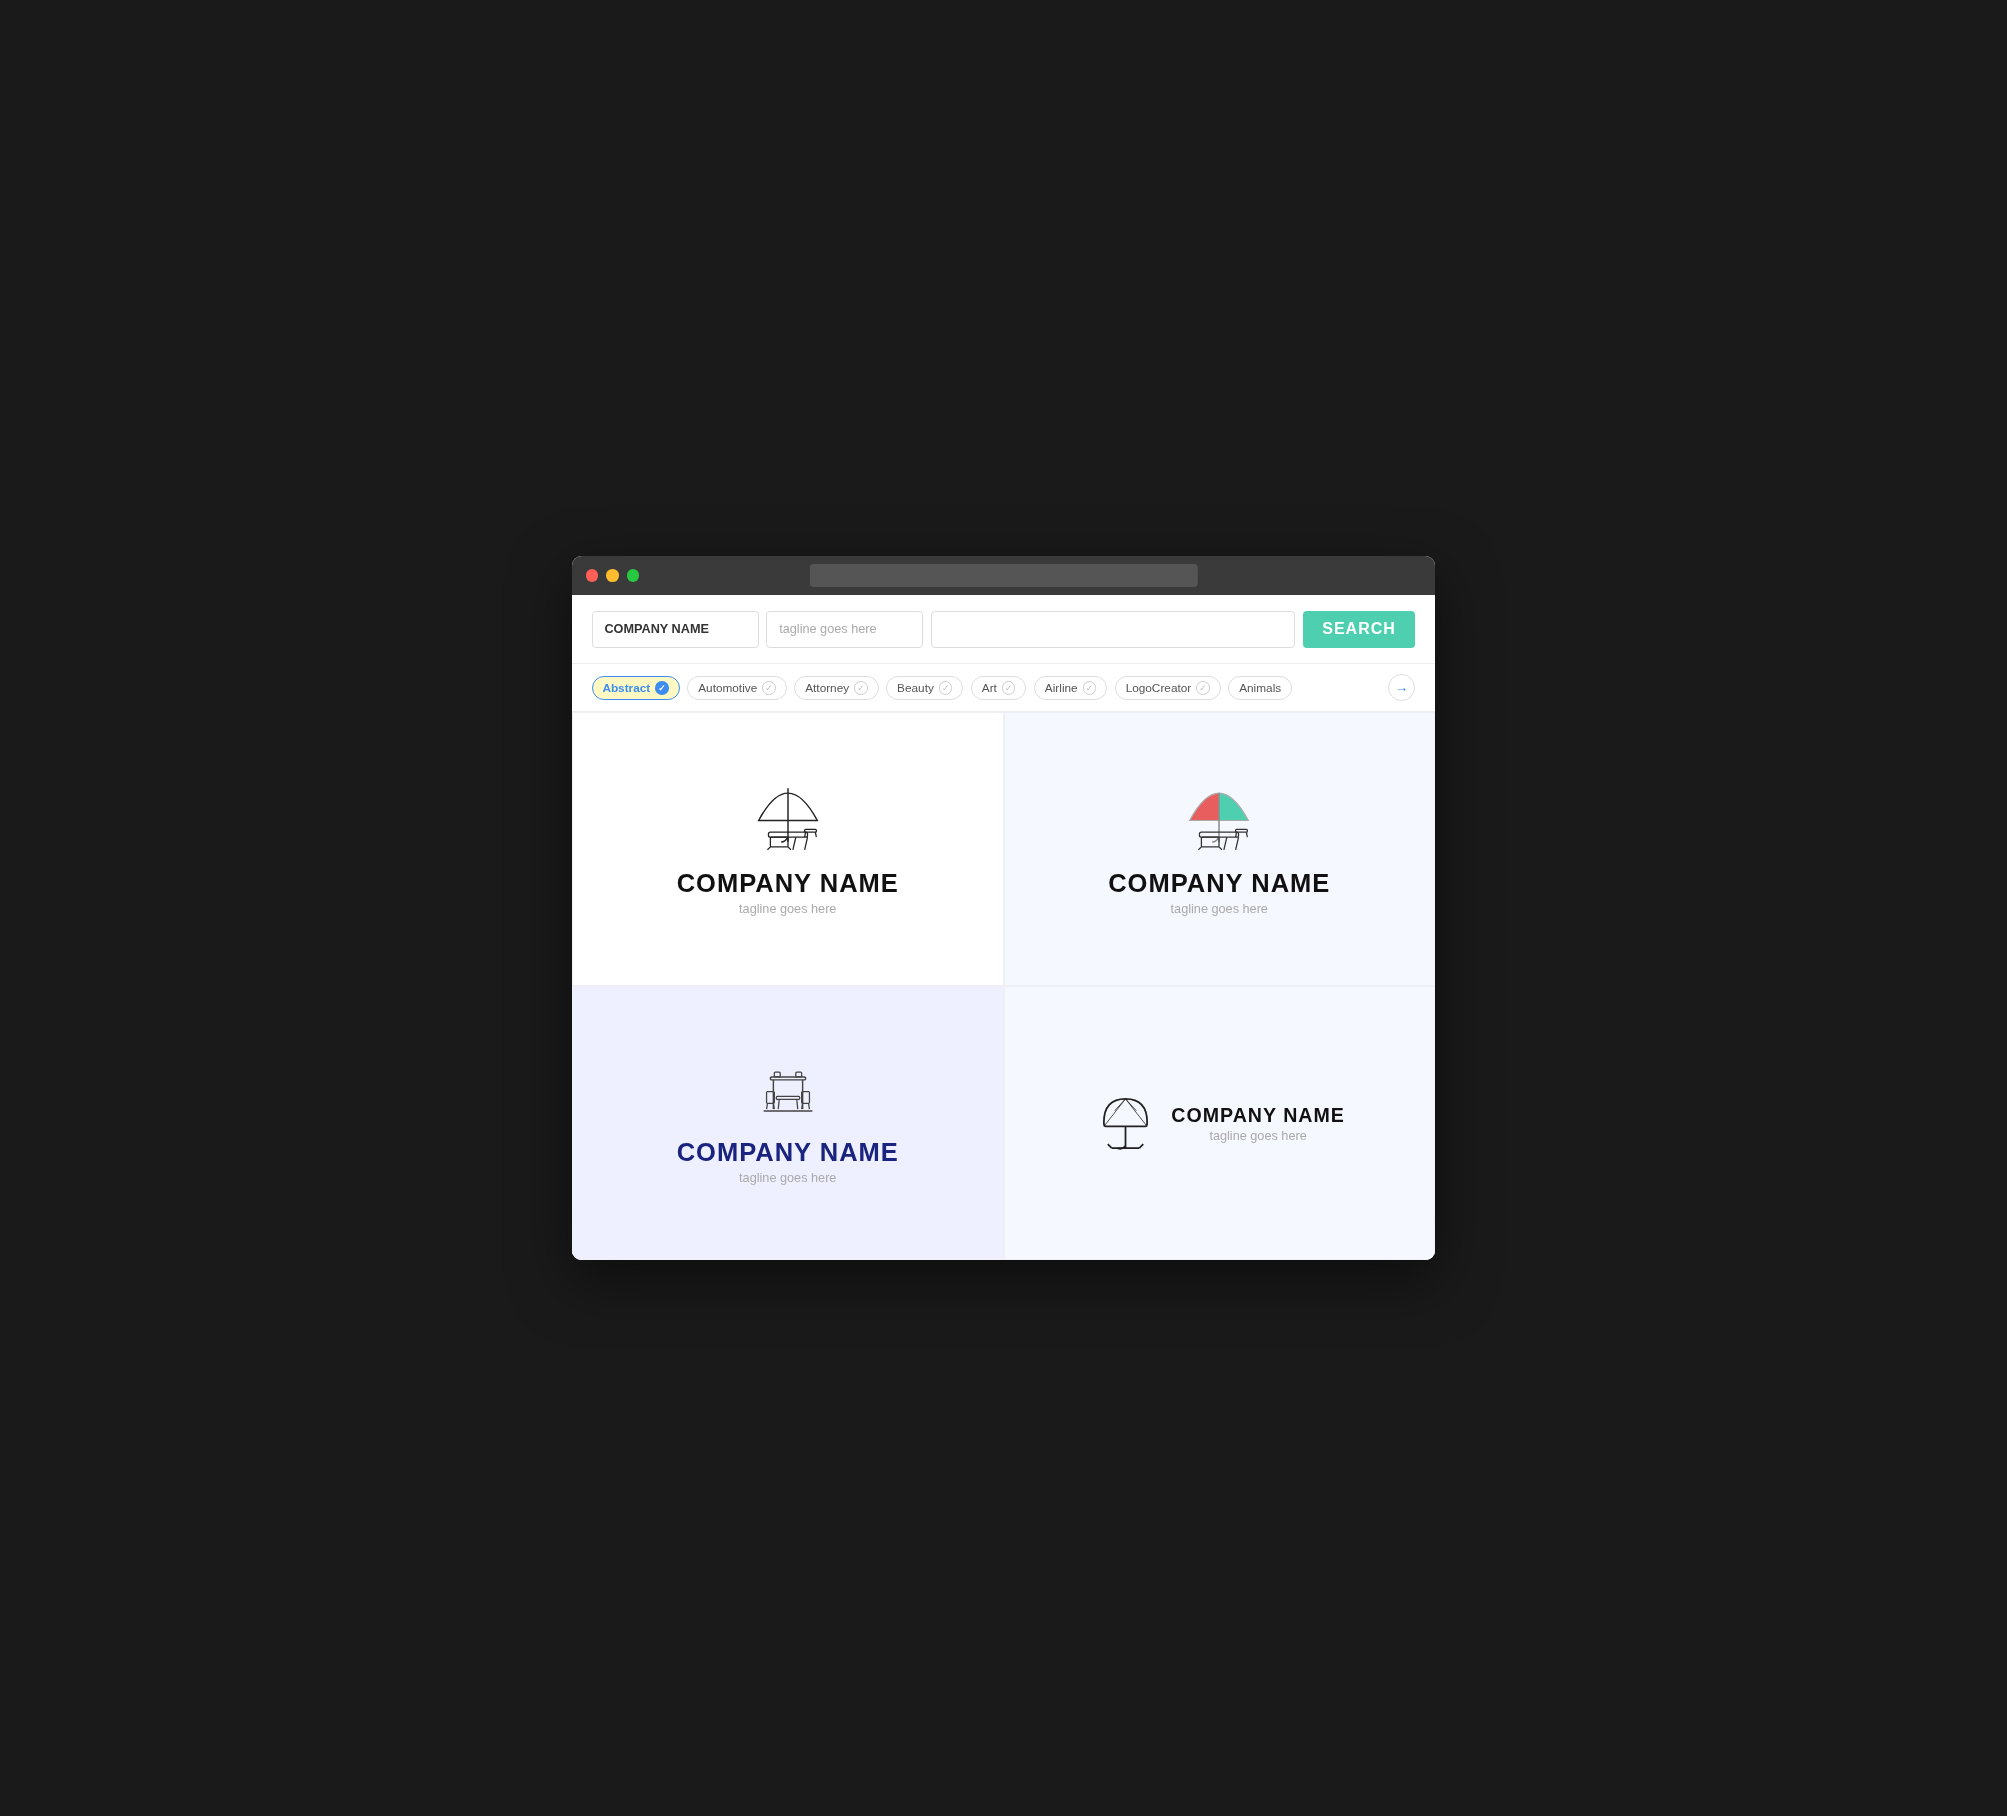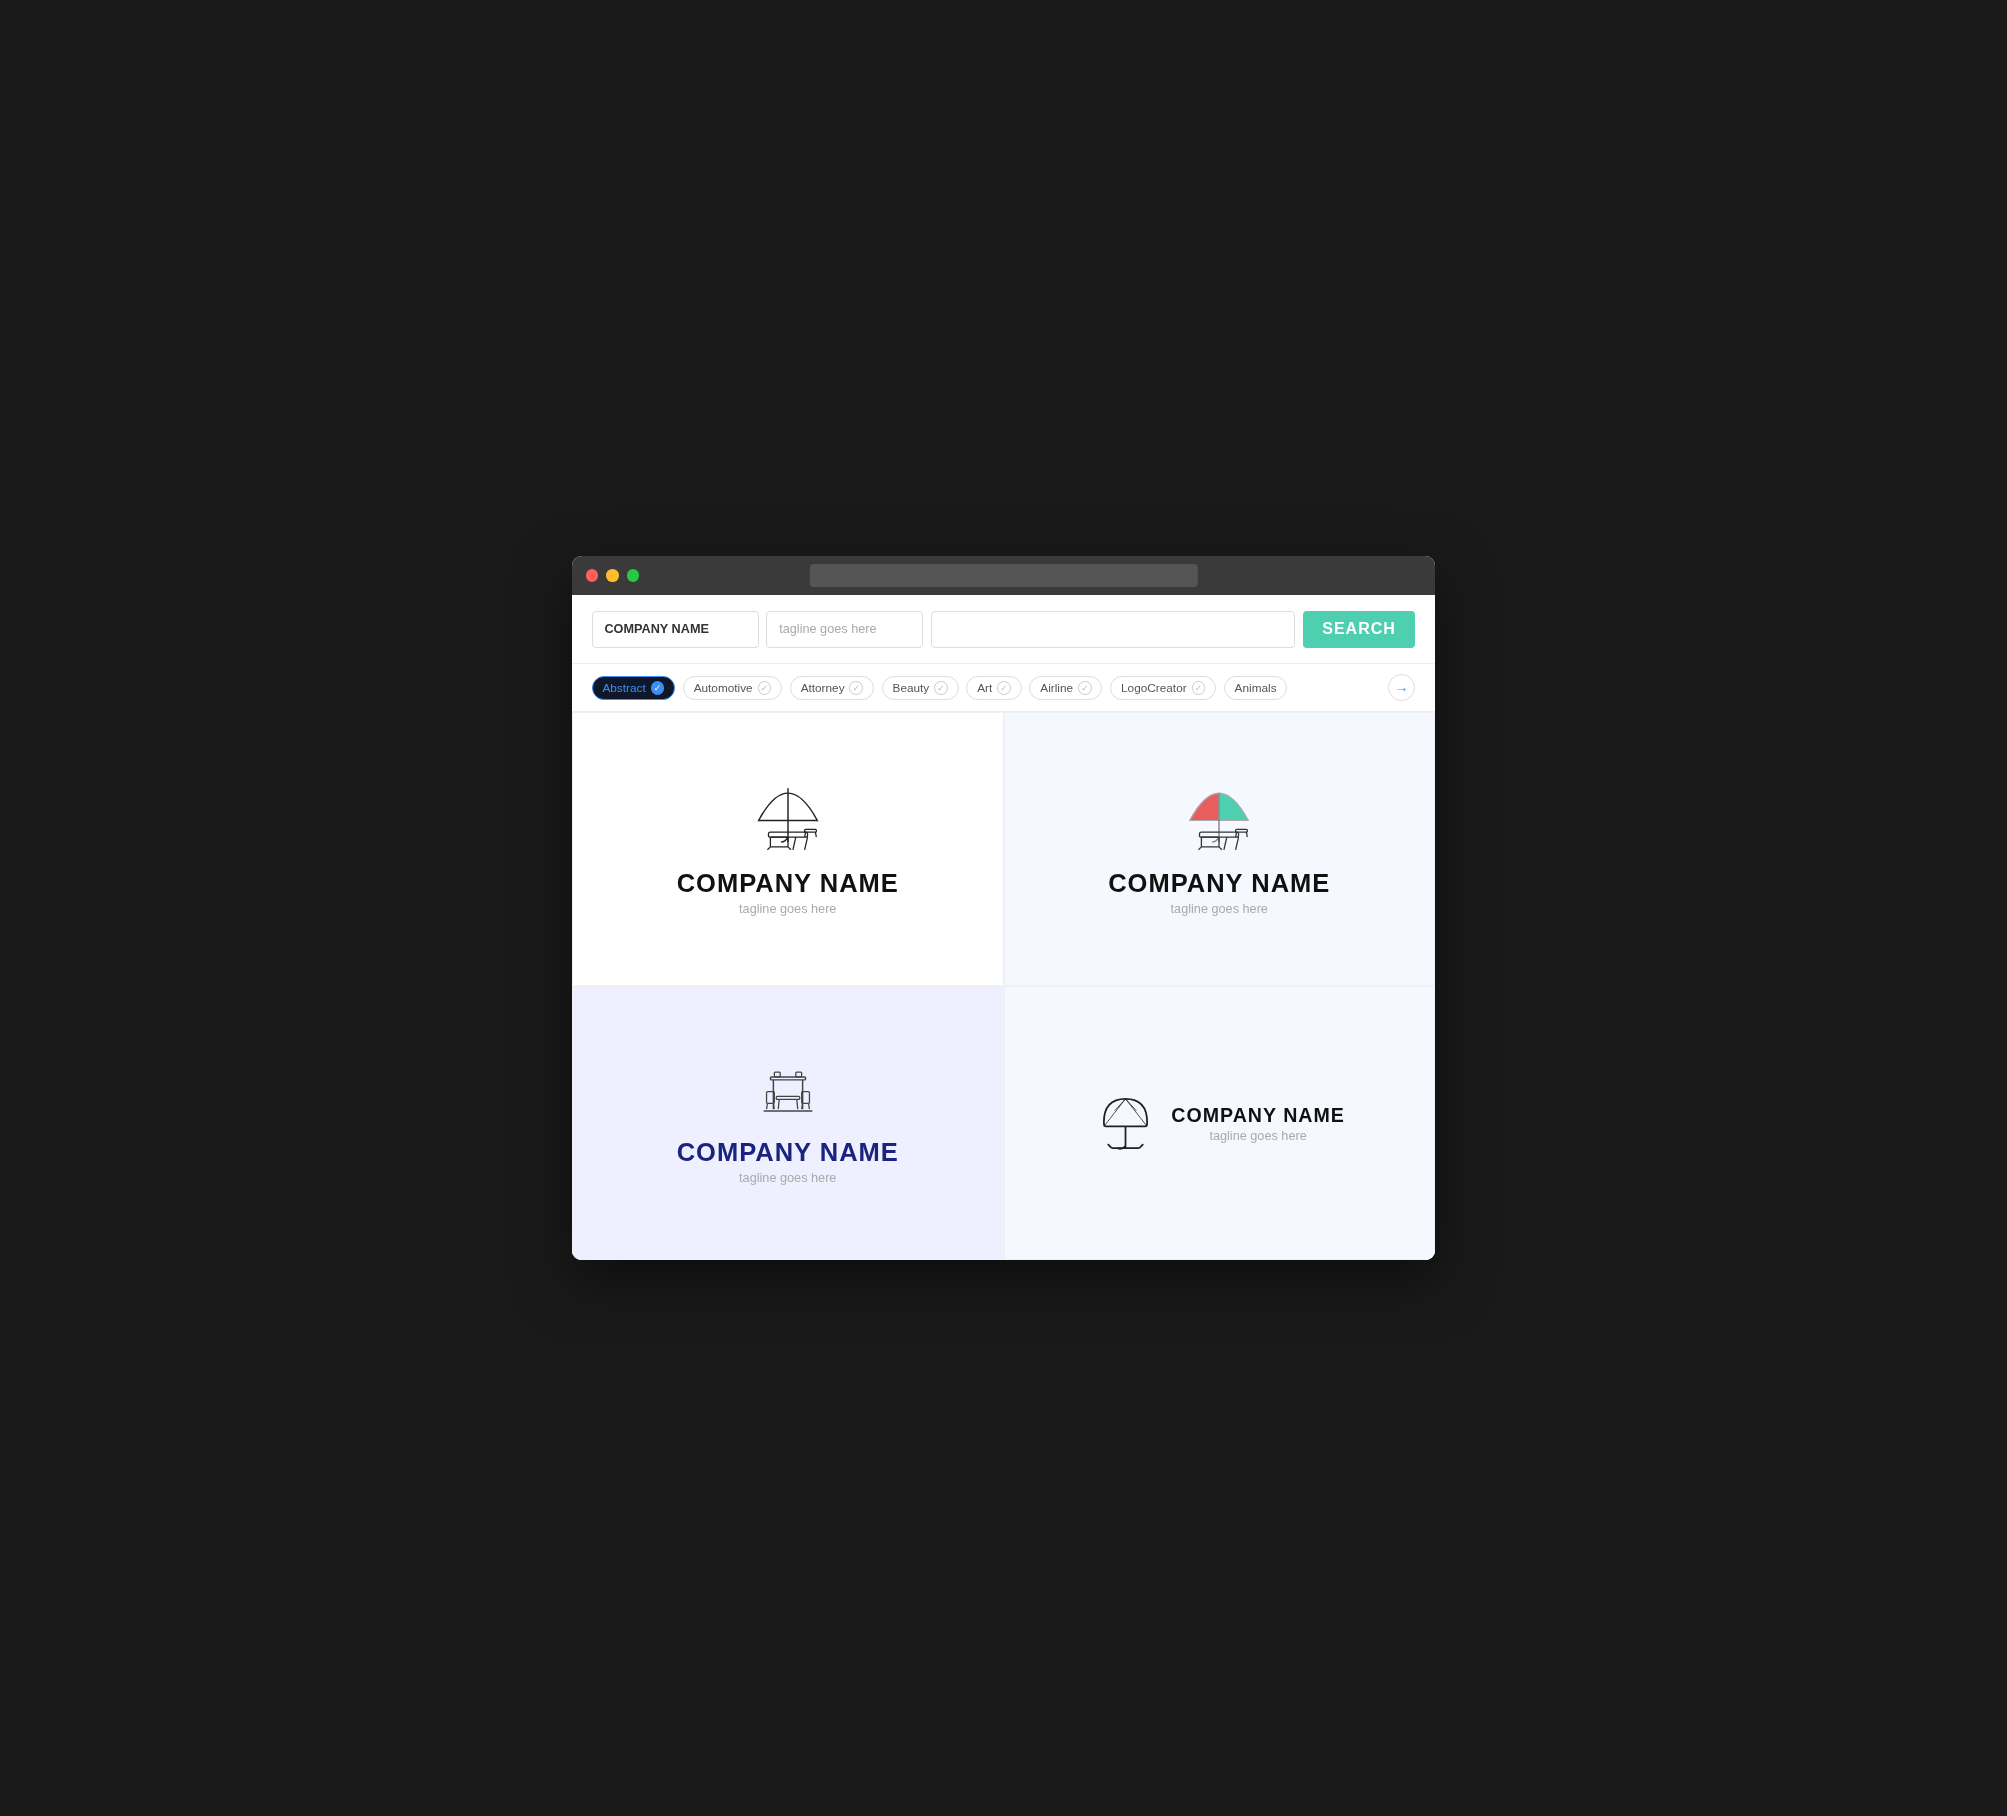--- a/index.html
+++ b/index.html
@@ -105,21 +105,22 @@
       padding: 3.9px 9.8px;
       font-size: 11.8px;
       color: #555;
       cursor: pointer;
       white-space: nowrap;
       background: #fff;
     }
     .filter-chip.active {
       border-color: #3d8ef0;
       color: #3d8ef0;
-      background: #0f172a;
+      background: #fef9c3;
+      font-weight: bold;
     }
     .filter-chip .chip-icon {
       width: 13.7px; height: 13.7px;
       border-radius: 50%;
       display: flex; align-items: center; justify-content: center;
       font-size: 8.8px;
     }
     .filter-chip.active .chip-icon {
       background: #3d8ef0;
       color: #fff;

